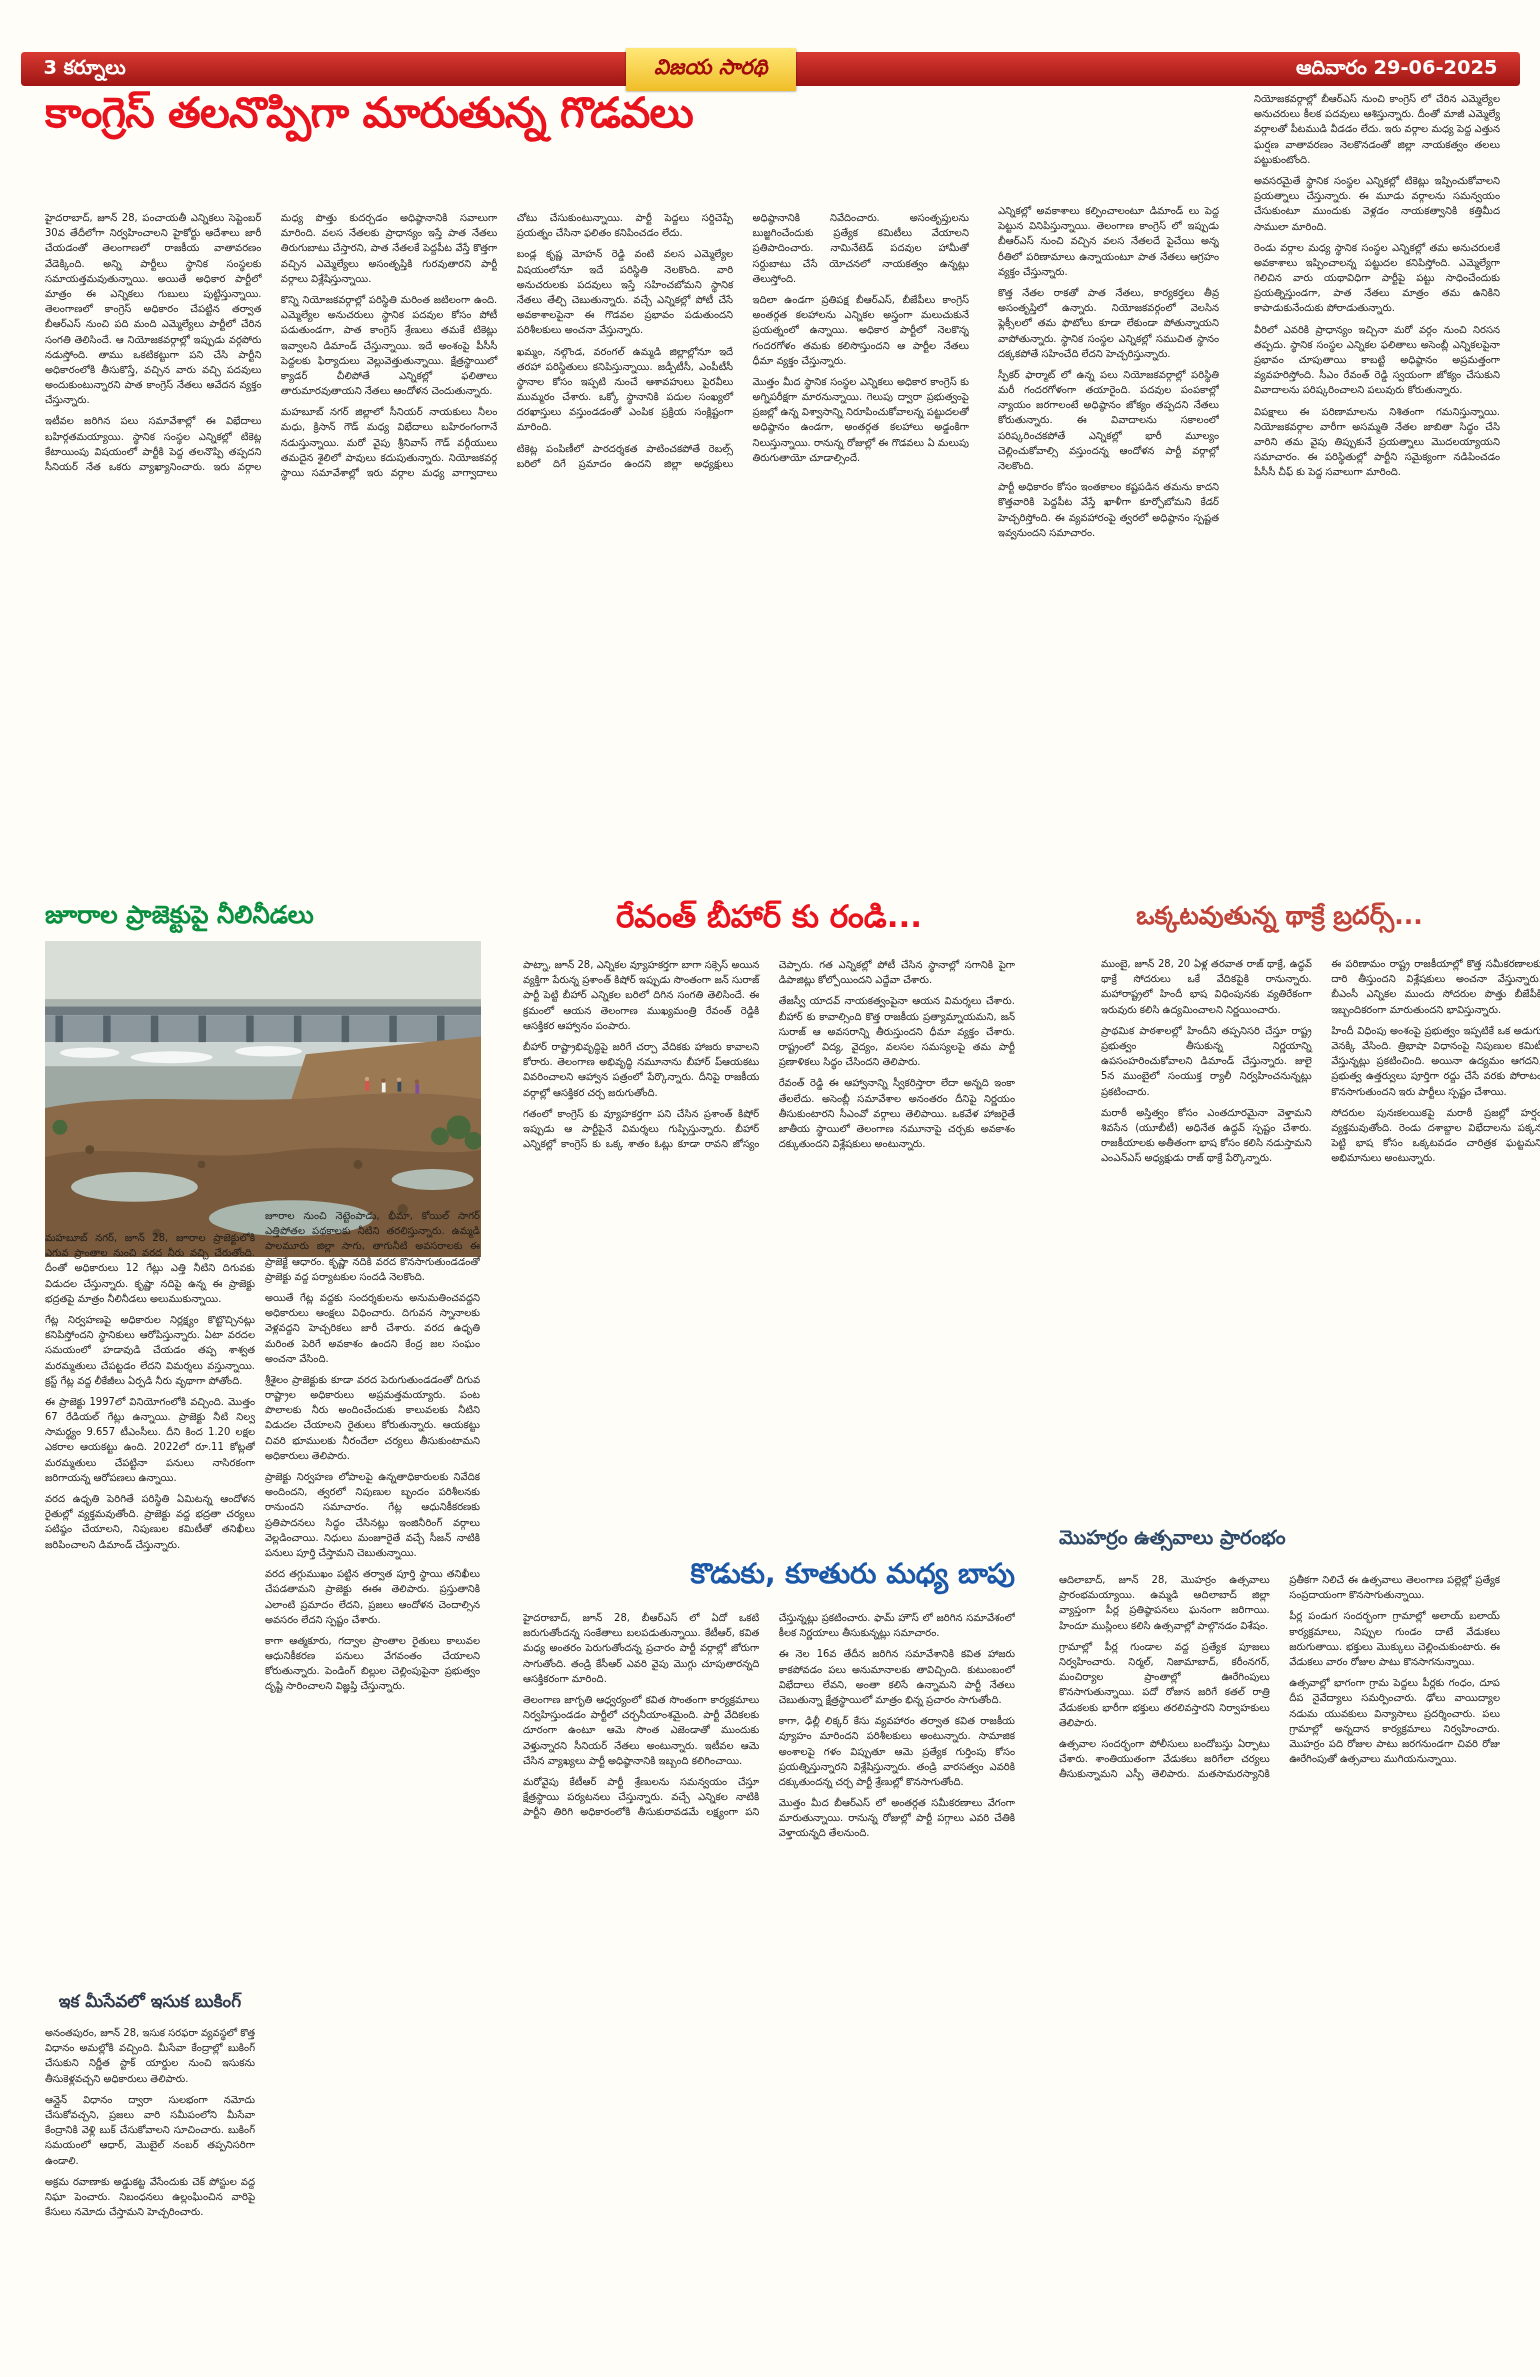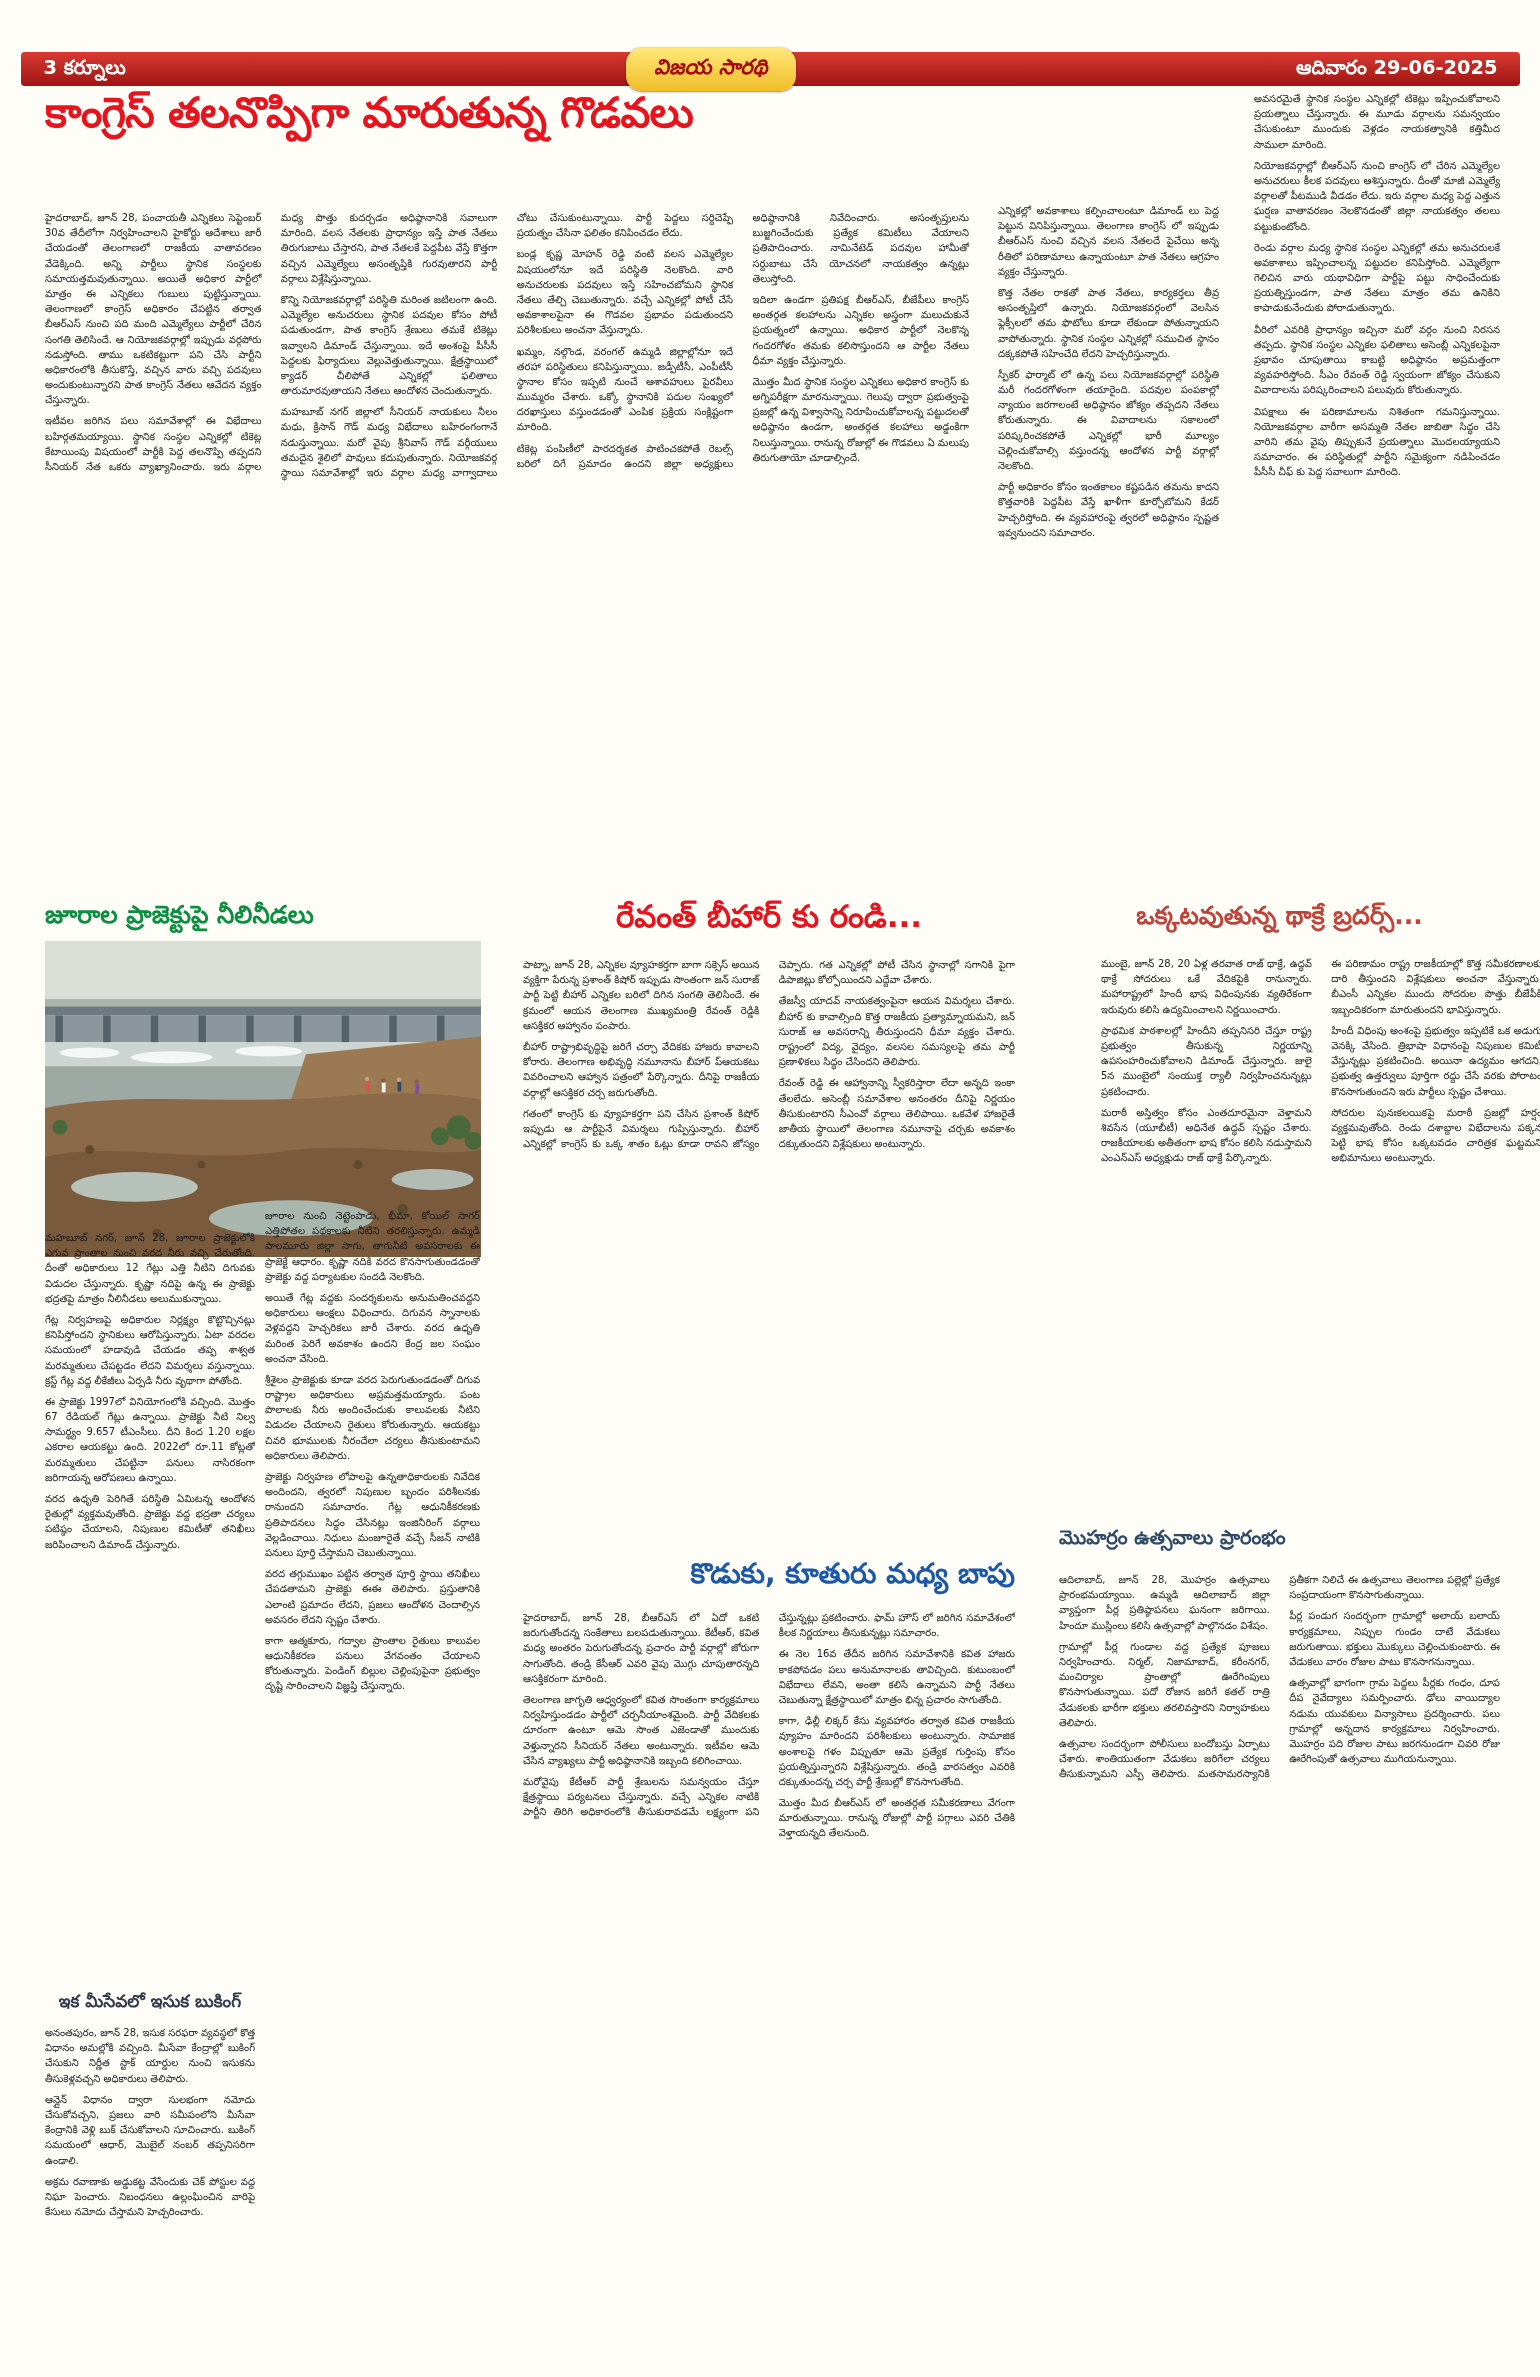--- a/index.html
+++ b/index.html
@@ -6,21 +6,21 @@
   .page{position:relative;width:1541px;height:2377px;background:#fffdf8;
         font-family:"DejaVu Sans","Liberation Sans",sans-serif;color:var(--body-ink,#1c1c1c);overflow:hidden;}
   .abs{position:absolute;box-sizing:border-box;}
 
   
   #masthead{left:21px;top:52px;width:1499px;height:34px;border-radius:3.7px;
     background:linear-gradient(180deg,var(--masthead-bg-top,#d93a31) 0%,var(--masthead-bg-bottom,#9f1513) 100%);
     display:flex;align-items:center;justify-content:space-between;padding:0 22.4px;color:#ffffff;
     font-weight:bold;font-size:19.4px;}
   .mh-badge{background:linear-gradient(180deg,#ffe878,#f0bd28);color:#a30a0c;font-style:italic;
-    font-weight:800;font-size:21px;padding:7px 28px;border-radius:15px;box-shadow:0 0.7px 2.2px rgba(0,0,0,.45);}
+    font-weight:800;font-size:21px;padding:7px 28px;border-radius:0;box-shadow:0 0.7px 2.2px rgba(0,0,0,.45);}
 
   
   h1,h2{margin:0;font-weight:800;line-height:1.12;}
   #lead-headline{left:45px;top:89px;width:928px;font-size:42px;color:var(--headline-red,#e8131c);letter-spacing:-0.7px;}
   #jurala-headline{left:45px;top:901px;width:436px;font-size:24.6px;color:var(--headline-green,#0a8f3f);}
   #revanth-headline{left:523px;top:899px;width:492px;font-size:31px;color:var(--headline-red,#e8131c);text-align:center;}
   #thackeray-headline{left:1059px;top:902px;width:441px;font-size:25px;color:var(--headline-maroon,#c0443a);text-align:center;}
   #bapu-headline{left:523px;top:1558px;width:492px;font-size:28px;color:var(--headline-blue,#1b59a8);text-align:right;}
   #sand-headline{left:45px;top:1992px;width:210px;font-size:17px;color:var(--headline-dark,#323c4e);text-align:center;}
   #muharram-headline{left:1059px;top:1527px;width:298px;font-size:19.4px;color:var(--headline-navy,#2e4a68);}
@@ -72,22 +72,22 @@
       <p>ఇదిలా ఉండగా ప్రతిపక్ష బీఆర్ఎస్, బీజేపీలు కాంగ్రెస్ అంతర్గత కలహాలను ఎన్నికల అస్త్రంగా మలుచుకునే ప్రయత్నంలో ఉన్నాయి. అధికార పార్టీలో నెలకొన్న గందరగోళం తమకు కలిసొస్తుందని ఆ పార్టీల నేతలు ధీమా వ్యక్తం చేస్తున్నారు.</p>
       <p>మొత్తం మీద స్థానిక సంస్థల ఎన్నికలు అధికార కాంగ్రెస్ కు అగ్నిపరీక్షగా మారనున్నాయి. గెలుపు ద్వారా ప్రభుత్వంపై ప్రజల్లో ఉన్న విశ్వాసాన్ని నిరూపించుకోవాలన్న పట్టుదలతో అధిష్ఠానం ఉండగా, అంతర్గత కలహాలు అడ్డంకిగా నిలుస్తున్నాయి. రానున్న రోజుల్లో ఈ గొడవలు ఏ మలుపు తిరుగుతాయో చూడాల్సిందే.</p>
     </section>
   <section id="lead-col5" class="abs body-text">
       <p>ఎన్నికల్లో అవకాశాలు కల్పించాలంటూ డిమాండ్ లు పెద్ద పెట్టున వినిపిస్తున్నాయి. తెలంగాణ కాంగ్రెస్ లో ఇప్పుడు బీఆర్ఎస్ నుంచి వచ్చిన వలస నేతలదే పైచేయి అన్న రీతిలో పరిణామాలు ఉన్నాయంటూ పాత నేతలు ఆగ్రహం వ్యక్తం చేస్తున్నారు.</p>
       <p>కొత్త నేతల రాకతో పాత నేతలు, కార్యకర్తలు తీవ్ర అసంతృప్తిలో ఉన్నారు. నియోజకవర్గంలో వెలసిన ఫ్లెక్సీలలో తమ ఫొటోలు కూడా లేకుండా పోతున్నాయని వాపోతున్నారు. స్థానిక సంస్థల ఎన్నికల్లో సముచిత స్థానం దక్కకపోతే సహించేది లేదని హెచ్చరిస్తున్నారు.</p>
       <p>స్పీకర్ ఫార్మాట్ లో ఉన్న పలు నియోజకవర్గాల్లో పరిస్థితి మరీ గందరగోళంగా తయారైంది. పదవుల పంపకాల్లో న్యాయం జరగాలంటే అధిష్ఠానం జోక్యం తప్పదని నేతలు కోరుతున్నారు. ఈ వివాదాలను సకాలంలో పరిష్కరించకపోతే ఎన్నికల్లో భారీ మూల్యం చెల్లించుకోవాల్సి వస్తుందన్న ఆందోళన పార్టీ వర్గాల్లో నెలకొంది.</p>
       <p>పార్టీ అధికారం కోసం ఇంతకాలం కష్టపడిన తమను కాదని కొత్తవారికి పెద్దపీట వేస్తే ఖాళీగా కూర్చోబోమని కేడర్ హెచ్చరిస్తోంది. ఈ వ్యవహారంపై త్వరలో అధిష్ఠానం స్పష్టత ఇవ్వనుందని సమాచారం.</p>
     </section>
   <section id="lead-col6" class="abs body-text">
+      <p>నియోజకవర్గాల్లో బీఆర్ఎస్ నుంచి కాంగ్రెస్ లో చేరిన ఎమ్మెల్యేల అనుచరులు కీలక పదవులు ఆశిస్తున్నారు. దీంతో మాజీ ఎమ్మెల్యే వర్గాలతో పీటముడి వీడడం లేదు. ఇరు వర్గాల మధ్య పెద్ద ఎత్తున ఘర్షణ వాతావరణం నెలకొనడంతో జిల్లా నాయకత్వం తలలు పట్టుకుంటోంది.</p>
       <p>అవసరమైతే స్థానిక సంస్థల ఎన్నికల్లో టికెట్లు ఇప్పించుకోవాలని ప్రయత్నాలు చేస్తున్నారు. ఈ మూడు వర్గాలను సమన్వయం చేసుకుంటూ ముందుకు వెళ్లడం నాయకత్వానికి కత్తిమీద సాములా మారింది.</p>
-      <p>నియోజకవర్గాల్లో బీఆర్ఎస్ నుంచి కాంగ్రెస్ లో చేరిన ఎమ్మెల్యేల అనుచరులు కీలక పదవులు ఆశిస్తున్నారు. దీంతో మాజీ ఎమ్మెల్యే వర్గాలతో పీటముడి వీడడం లేదు. ఇరు వర్గాల మధ్య పెద్ద ఎత్తున ఘర్షణ వాతావరణం నెలకొనడంతో జిల్లా నాయకత్వం తలలు పట్టుకుంటోంది.</p>
       <p>రెండు వర్గాల మధ్య స్థానిక సంస్థల ఎన్నికల్లో తమ అనుచరులకే అవకాశాలు ఇప్పించాలన్న పట్టుదల కనిపిస్తోంది. ఎమ్మెల్యేగా గెలిచిన వారు యథావిధిగా పార్టీపై పట్టు సాధించేందుకు ప్రయత్నిస్తుండగా, పాత నేతలు మాత్రం తమ ఉనికిని కాపాడుకునేందుకు పోరాడుతున్నారు.</p>
       <p>వీరిలో ఎవరికి ప్రాధాన్యం ఇచ్చినా మరో వర్గం నుంచి నిరసన తప్పదు. స్థానిక సంస్థల ఎన్నికల ఫలితాలు అసెంబ్లీ ఎన్నికలపైనా ప్రభావం చూపుతాయి కాబట్టి అధిష్ఠానం అప్రమత్తంగా వ్యవహరిస్తోంది. సీఎం రేవంత్ రెడ్డి స్వయంగా జోక్యం చేసుకుని వివాదాలను పరిష్కరించాలని పలువురు కోరుతున్నారు.</p>
       <p>విపక్షాలు ఈ పరిణామాలను నిశితంగా గమనిస్తున్నాయి. నియోజకవర్గాల వారీగా అసమ్మతి నేతల జాబితా సిద్ధం చేసి వారిని తమ వైపు తిప్పుకునే ప్రయత్నాలు మొదలయ్యాయని సమాచారం. ఈ పరిస్థితుల్లో పార్టీని సమైక్యంగా నడిపించడం పీసీసీ చీఫ్ కు పెద్ద సవాలుగా మారింది.</p>
     </section>
 
   <h2 id="jurala-headline" class="abs">జూరాల ప్రాజెక్టుపై నీలినీడలు</h2>
 
   <svg id="jurala-photo" class="abs" viewBox="0 0 585 424" preserveAspectRatio="none" xmlns="http://www.w3.org/2000/svg">
     <rect x="0" y="0" width="585" height="120" fill="#d9ded6"></rect>
     <rect x="0" y="78" width="585" height="12" fill="#aab3ae"></rect>

